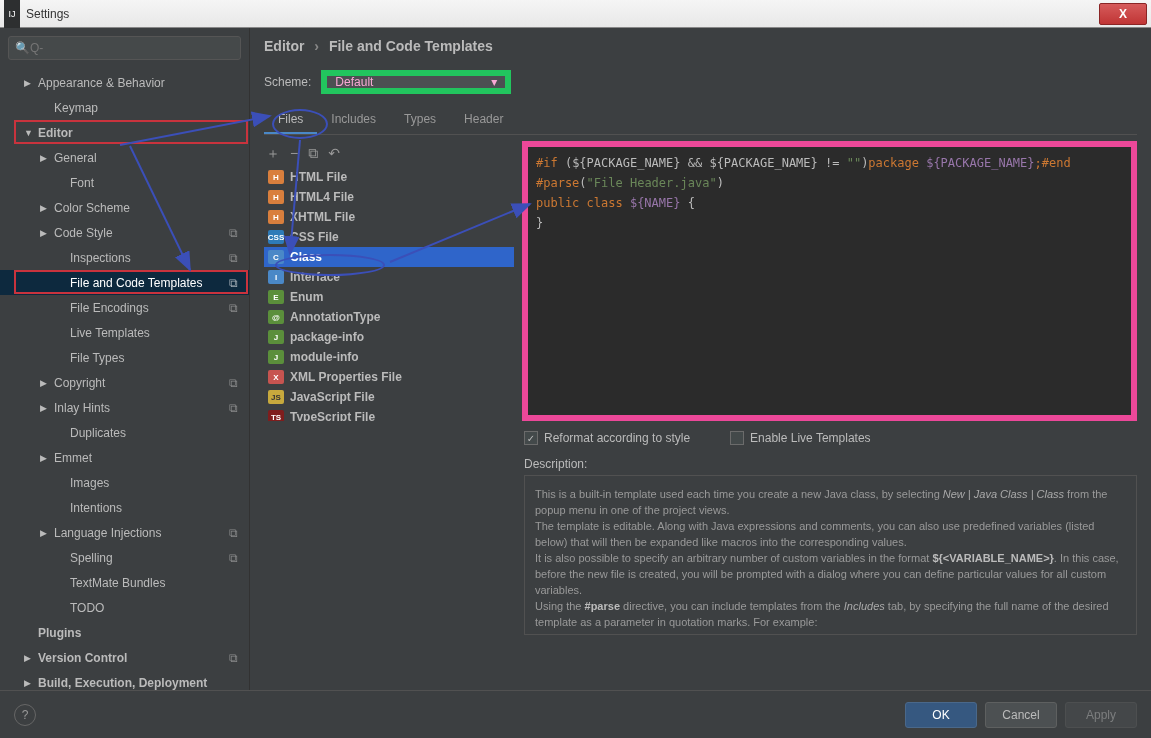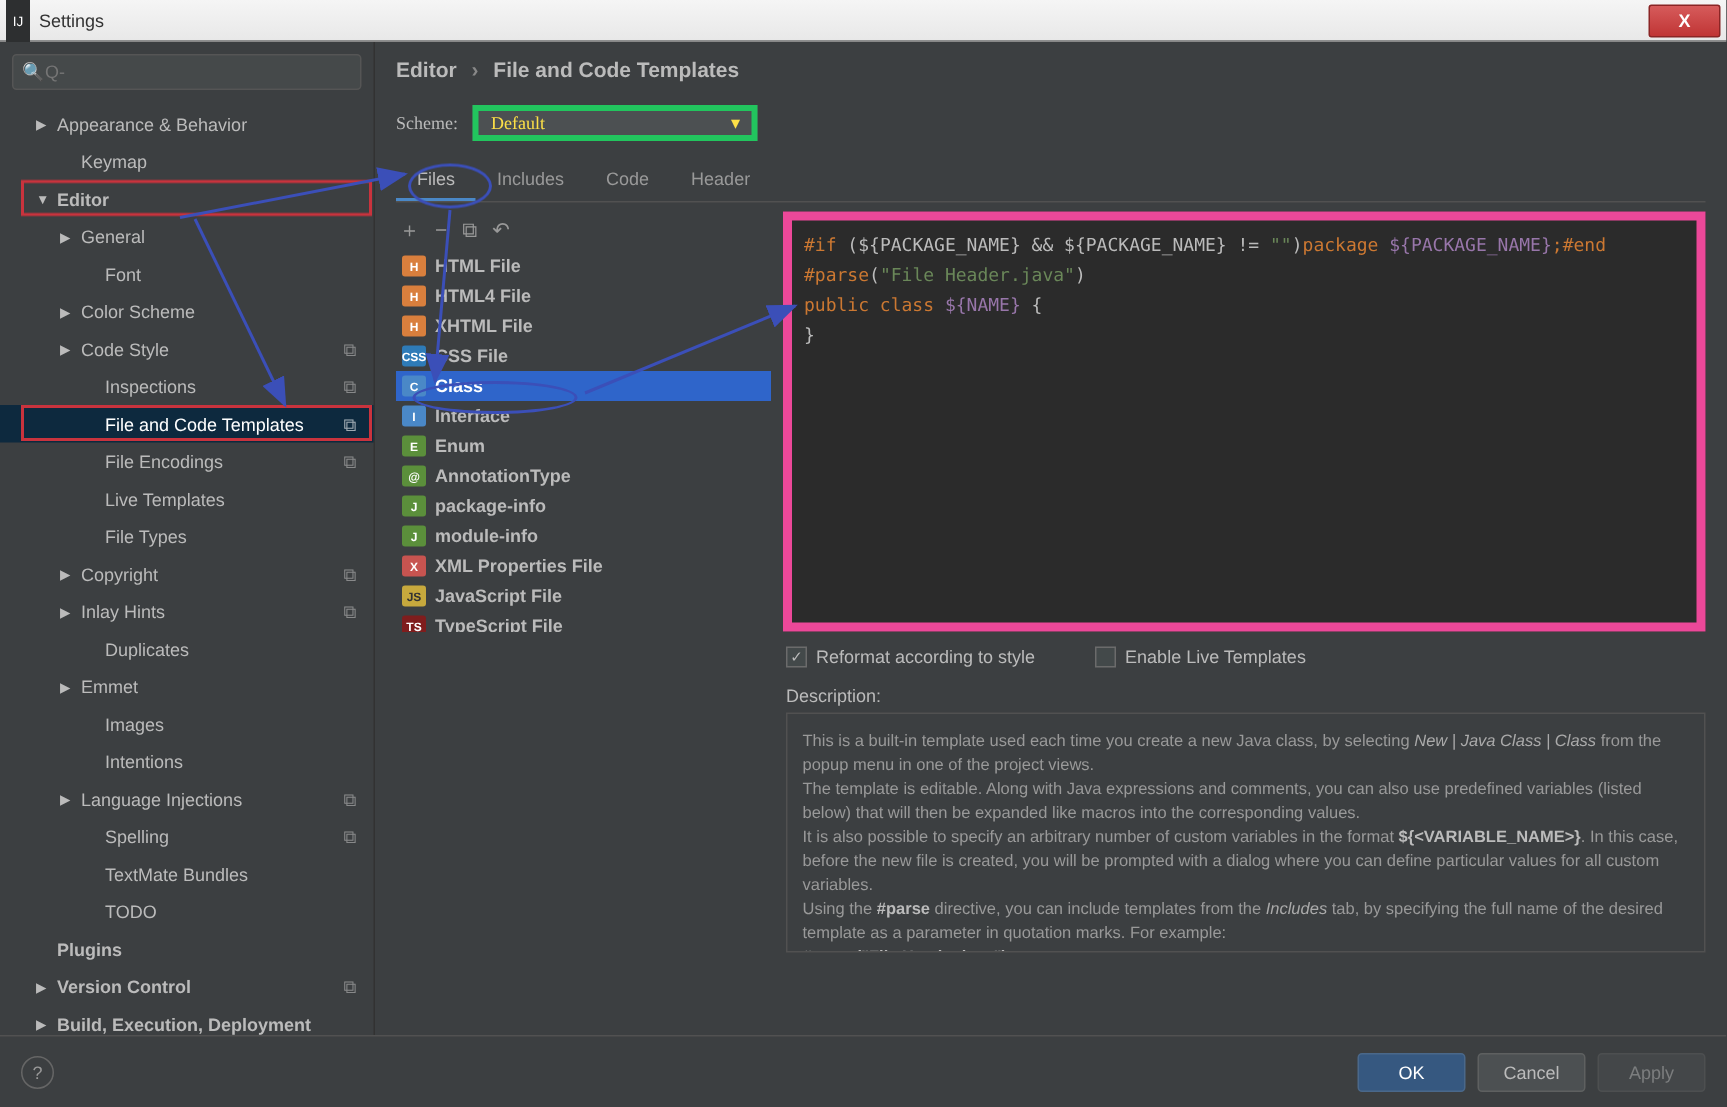--- a/index.html
+++ b/index.html
@@ -17,23 +17,23 @@
 .tree-item.l1 { padding-left: 24px; }
 .tree-item.l2 { padding-left: 40px; }
 .tree-item.l3 { padding-left: 56px; }
 .tree-item.selected { background: #0d293e; color: #fff; }
 .tree-item .arrow { width: 10px; display: inline-block; font-size: 9px; margin-right: 4px; }
 .tree-item .label { flex: 1; }
 .tree-item .dup-icon { width: 14px; height: 14px; opacity: 0.6; margin-right: 6px; }
 .content { flex: 1; display: flex; flex-direction: column; padding: 10px 14px 0 14px; position: relative; }
 .breadcrumb { font-size: 14px; font-weight: 600; color: #bbb; margin-bottom: 10px; }
 .breadcrumb .sep { margin: 0 6px; color: #888; }
-.scheme-row { display: flex; align-items: center; margin: 6px 0 12px 0; font-family: Liberation Serif, serif; }
+.scheme-row { display: flex; align-items: center; margin: 6px 0 12px 0; }
 .scheme-row label { margin-right: 10px; }
-.scheme-select { width: 190px; height: 24px; background: #4c5052; border: 4px solid #22c55e; color: #fde047; padding: 0 8px; display: flex; align-items: center; justify-content: space-between; cursor: pointer; }
+.scheme-select { width: 190px; height: 24px; background: #4c5052; border: 6px solid #22c55e; color: #f9a8d4; padding: 0 8px; display: flex; align-items: center; justify-content: space-between; cursor: pointer; }
 .tabs { display: flex; border-bottom: 1px solid #515151; margin-bottom: 6px; }
 .tab { padding: 6px 14px; cursor: pointer; color: #999; border-bottom: 2px solid transparent; position: relative; }
 .tab.active { color: #bbb; border-bottom: 2px solid #4a88c7; }
 .files-row { display: flex; height: 280px; }
 .file-list-panel { width: 250px; display: flex; flex-direction: column; }
 .toolbar-icons { display: flex; gap: 10px; padding: 4px 2px; color: #999; }
 .toolbar-icons span { cursor: pointer; font-size: 14px; }
 .file-list { flex: 1; overflow-y: auto; background: #3c3f41; }
 .file-item { display: flex; align-items: center; height: 20px; padding: 0 4px; color: #bbb; cursor: pointer; white-space: nowrap; }
 .file-item.selected { background: #2f65ca; color: #fff; }
@@ -210,21 +210,21 @@
     <div class="scheme-row">
       <label>Scheme:</label>
       <div class="scheme-select">
         <span>Default</span>
         <span>▾</span>
       </div>
     </div>
     <div class="tabs" id="tabs">
         <div class="tab active">Files</div>
         <div class="tab">Includes</div>
-        <div class="tab">Code</div>
+        <div class="tab">Types</div>
         <div class="tab">Header</div>
       </div>
 
     <div class="files-row">
       <div class="file-list-panel">
         <div class="toolbar-icons">
           <span>＋</span>
           <span>−</span>
           <span>⧉</span>
           <span>↶</span>

